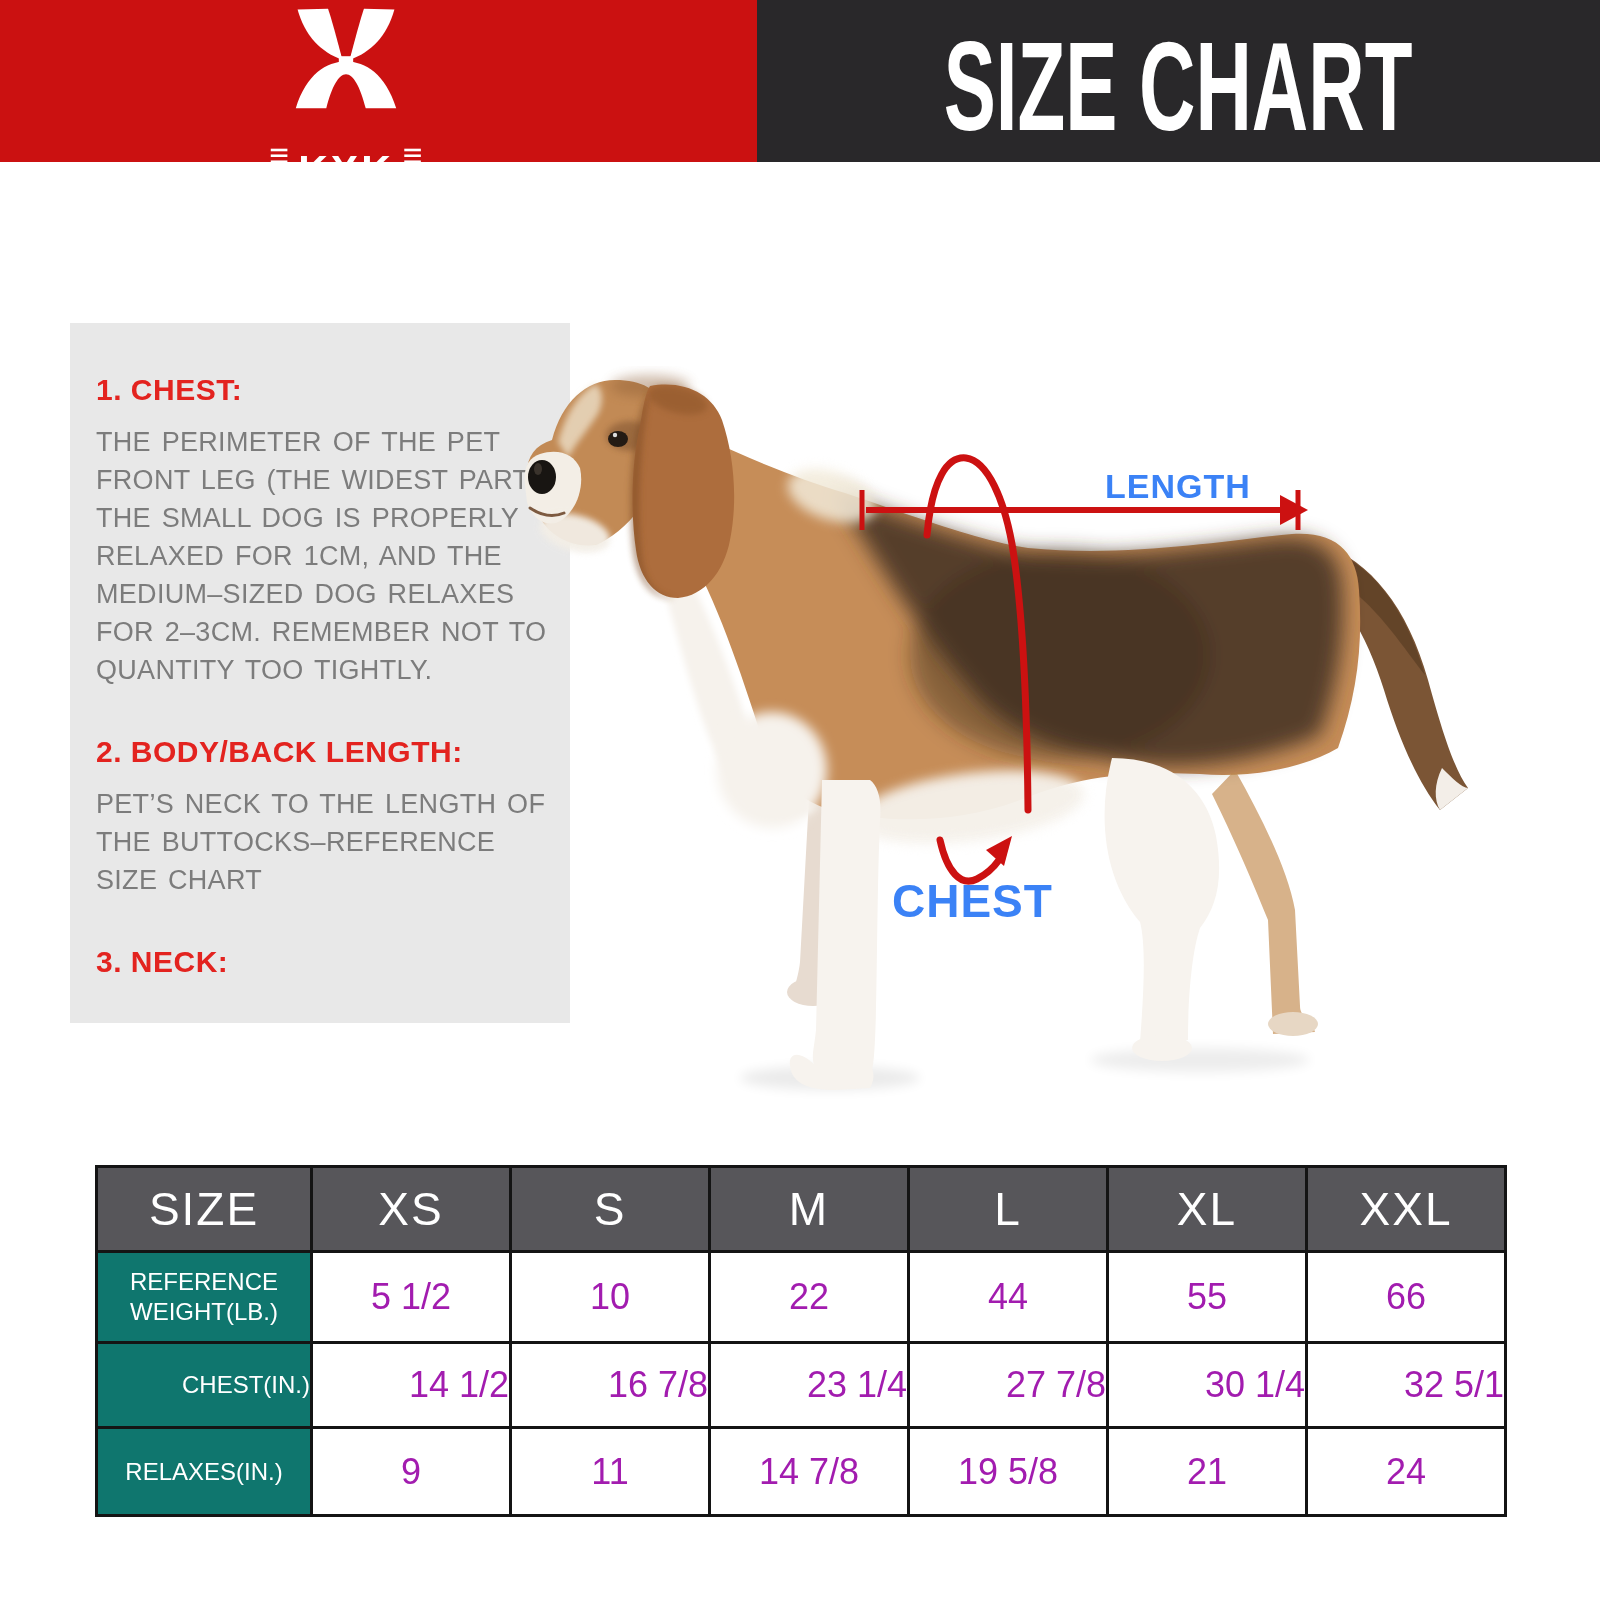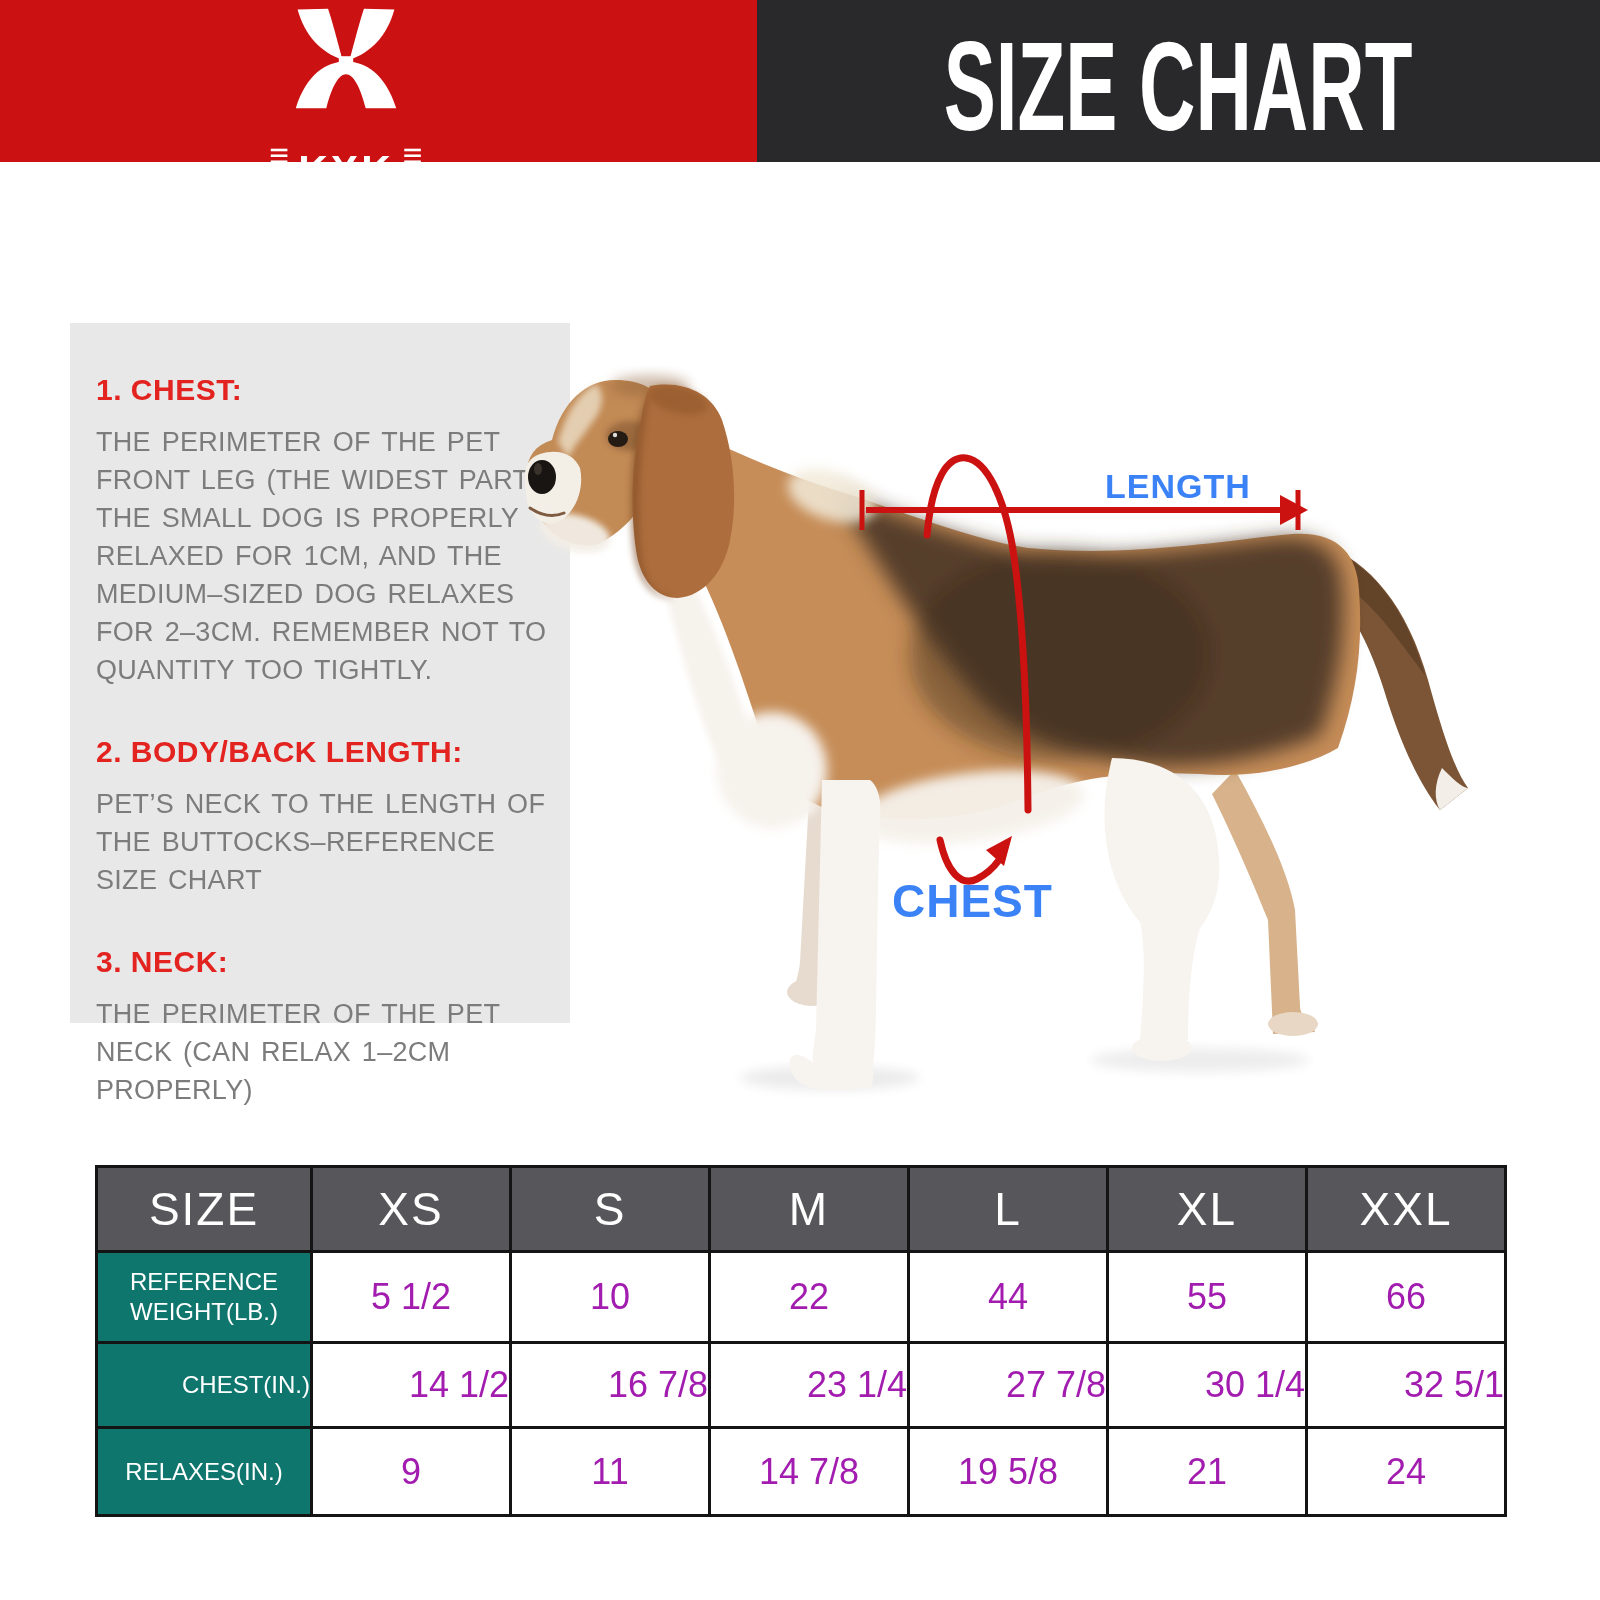--- a/index.html
+++ b/index.html
@@ -67,21 +67,20 @@
 </div>
 
 <div class="abs page-title">SIZE CHART</div>
 
 <div class="abs panel">
   <h3 class="sec-h">1. CHEST:</h3>
   <p class="sec-p">THE PERIMETER OF THE PET FRONT LEG (THE WIDEST PART). THE SMALL DOG IS PROPERLY RELAXED FOR 1CM, AND THE MEDIUM–SIZED DOG RELAXES FOR 2–3CM. REMEMBER NOT TO QUANTITY TOO TIGHTLY.</p>
   <h3 class="sec-h">2. BODY/BACK LENGTH:</h3>
   <p class="sec-p">PET’S NECK TO THE LENGTH OF THE BUTTOCKS–REFERENCE SIZE CHART</p>
   <h3 class="sec-h">3. NECK:</h3>
-  <p class="sec-p">THE PERIMETER OF THE PET NECK (CAN RELAX 1–2CM PROPERLY)</p>
 </div>
 
 <svg class="abs dog-svg" viewBox="0 0 1020 750">
   <defs>
     <filter id="b3" x="-40%" y="-40%" width="180%" height="180%">
         <feGaussianBlur stdDeviation="3"></feGaussianBlur>
       </filter>
     <filter id="b6" x="-40%" y="-40%" width="180%" height="180%">
         <feGaussianBlur stdDeviation="6"></feGaussianBlur>
       </filter>

